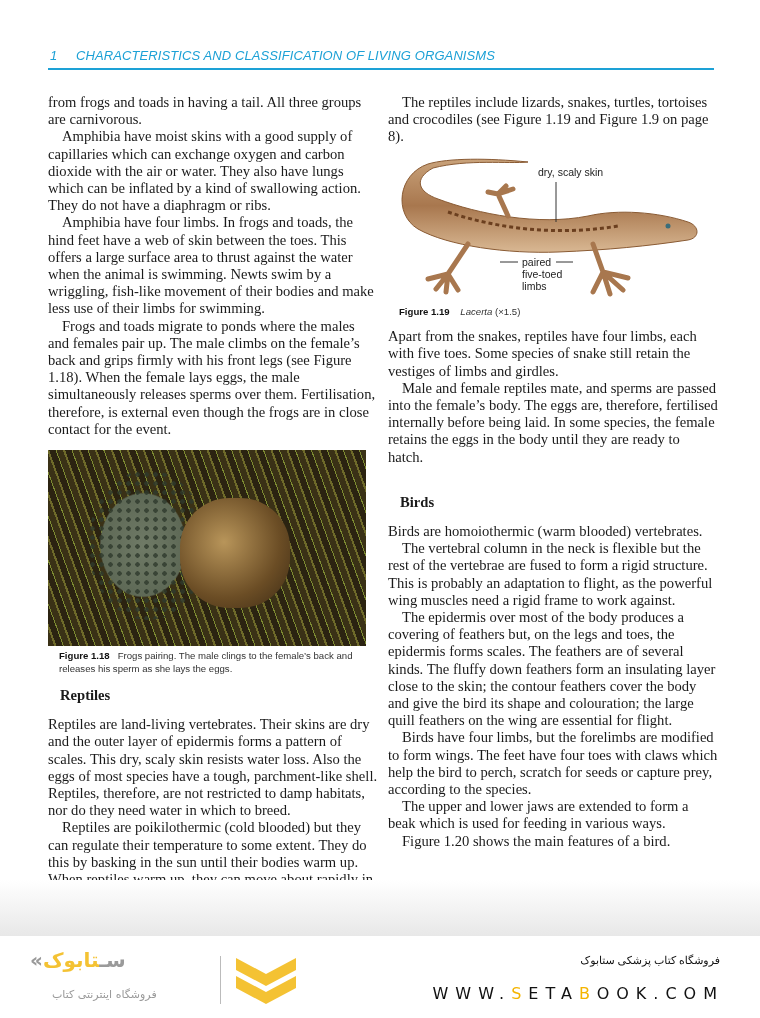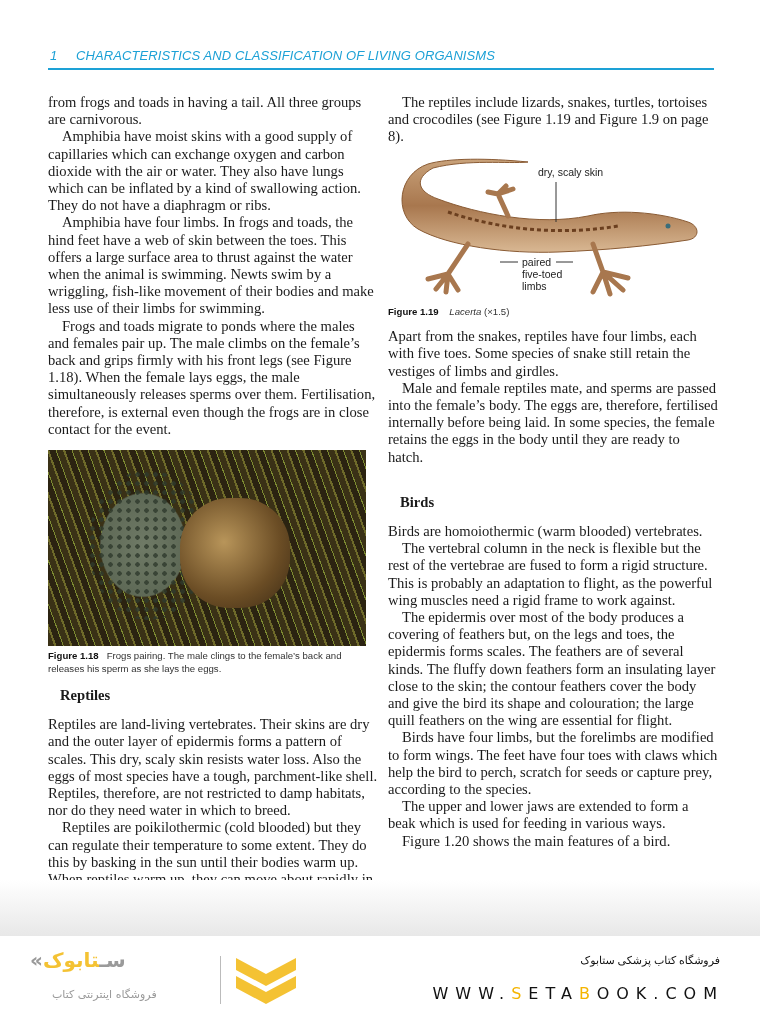--- a/index.html
+++ b/index.html
@@ -16,21 +16,21 @@
   .fig-photo{width:318px;height:196px;margin:12px 0 4px 0;position:relative;overflow:hidden;
     background:
       radial-gradient(ellipse 70px 85px at 95px 95px, #6f7a66 0%, #5e6956 60%, rgba(0,0,0,0) 62%),
       radial-gradient(ellipse 55px 60px at 185px 110px, #9a7b45 0%, #6b4f28 55%, rgba(0,0,0,0) 60%),
       repeating-linear-gradient(70deg,#3a3116 0 6px,#6e6a2a 6px 8px,#2b2311 8px 14px,#7d8b32 14px 15px),
       #2e2614;}
   .fig-photo .spawn-dots{position:absolute;left:40px;top:20px;width:120px;height:150px;border-radius:50%;
     background-image:radial-gradient(circle,#2f3a2d 2px,rgba(0,0,0,0) 2.5px);background-size:9px 9px;opacity:.8;}
   .fig-photo .toad{position:absolute;left:132px;top:48px;width:110px;height:110px;border-radius:45%;
     background:radial-gradient(circle at 40% 40%,#b8955a,#6b4d25 60%,#3b2a14);}
-  .caption{font-family:"Liberation Sans",sans-serif;font-size:9.6px;line-height:12.5px;color:#333;margin:4px 0 10px 0;}
+  .caption{font-family:"Liberation Sans",sans-serif;font-size:9.6px;line-height:12.5px;color:#333;margin:4px 0 10px 11px;}
   .caption b{font-weight:bold;color:#111;}
   .caption i{font-style:italic;}
   .fig-lizard{position:relative;width:330px;height:148px;margin:8px 0 0 0;}
   .lbl{position:absolute;font-family:"Liberation Sans",sans-serif;font-size:10.5px;line-height:12px;color:#222;}
   .footer-fade{position:absolute;left:0;top:880px;width:760px;height:60px;background:linear-gradient(#ffffff,#e6e6e6);}
   .footer{position:absolute;left:0;top:936px;width:760px;height:82px;background:#fff;}
   .logo-wrap{position:absolute;left:30px;top:8px;width:270px;height:70px;}
   .logo-text{position:absolute;left:0;top:4px;font-family:"DejaVu Sans",sans-serif;font-size:20px;font-weight:bold;color:#9a9a9a;letter-spacing:-1px;}
   .logo-text .y{color:#f4c233;}
   .logo-sub{position:absolute;left:22px;top:44px;font-family:"DejaVu Sans",sans-serif;font-size:11px;color:#9a9a9a;}

